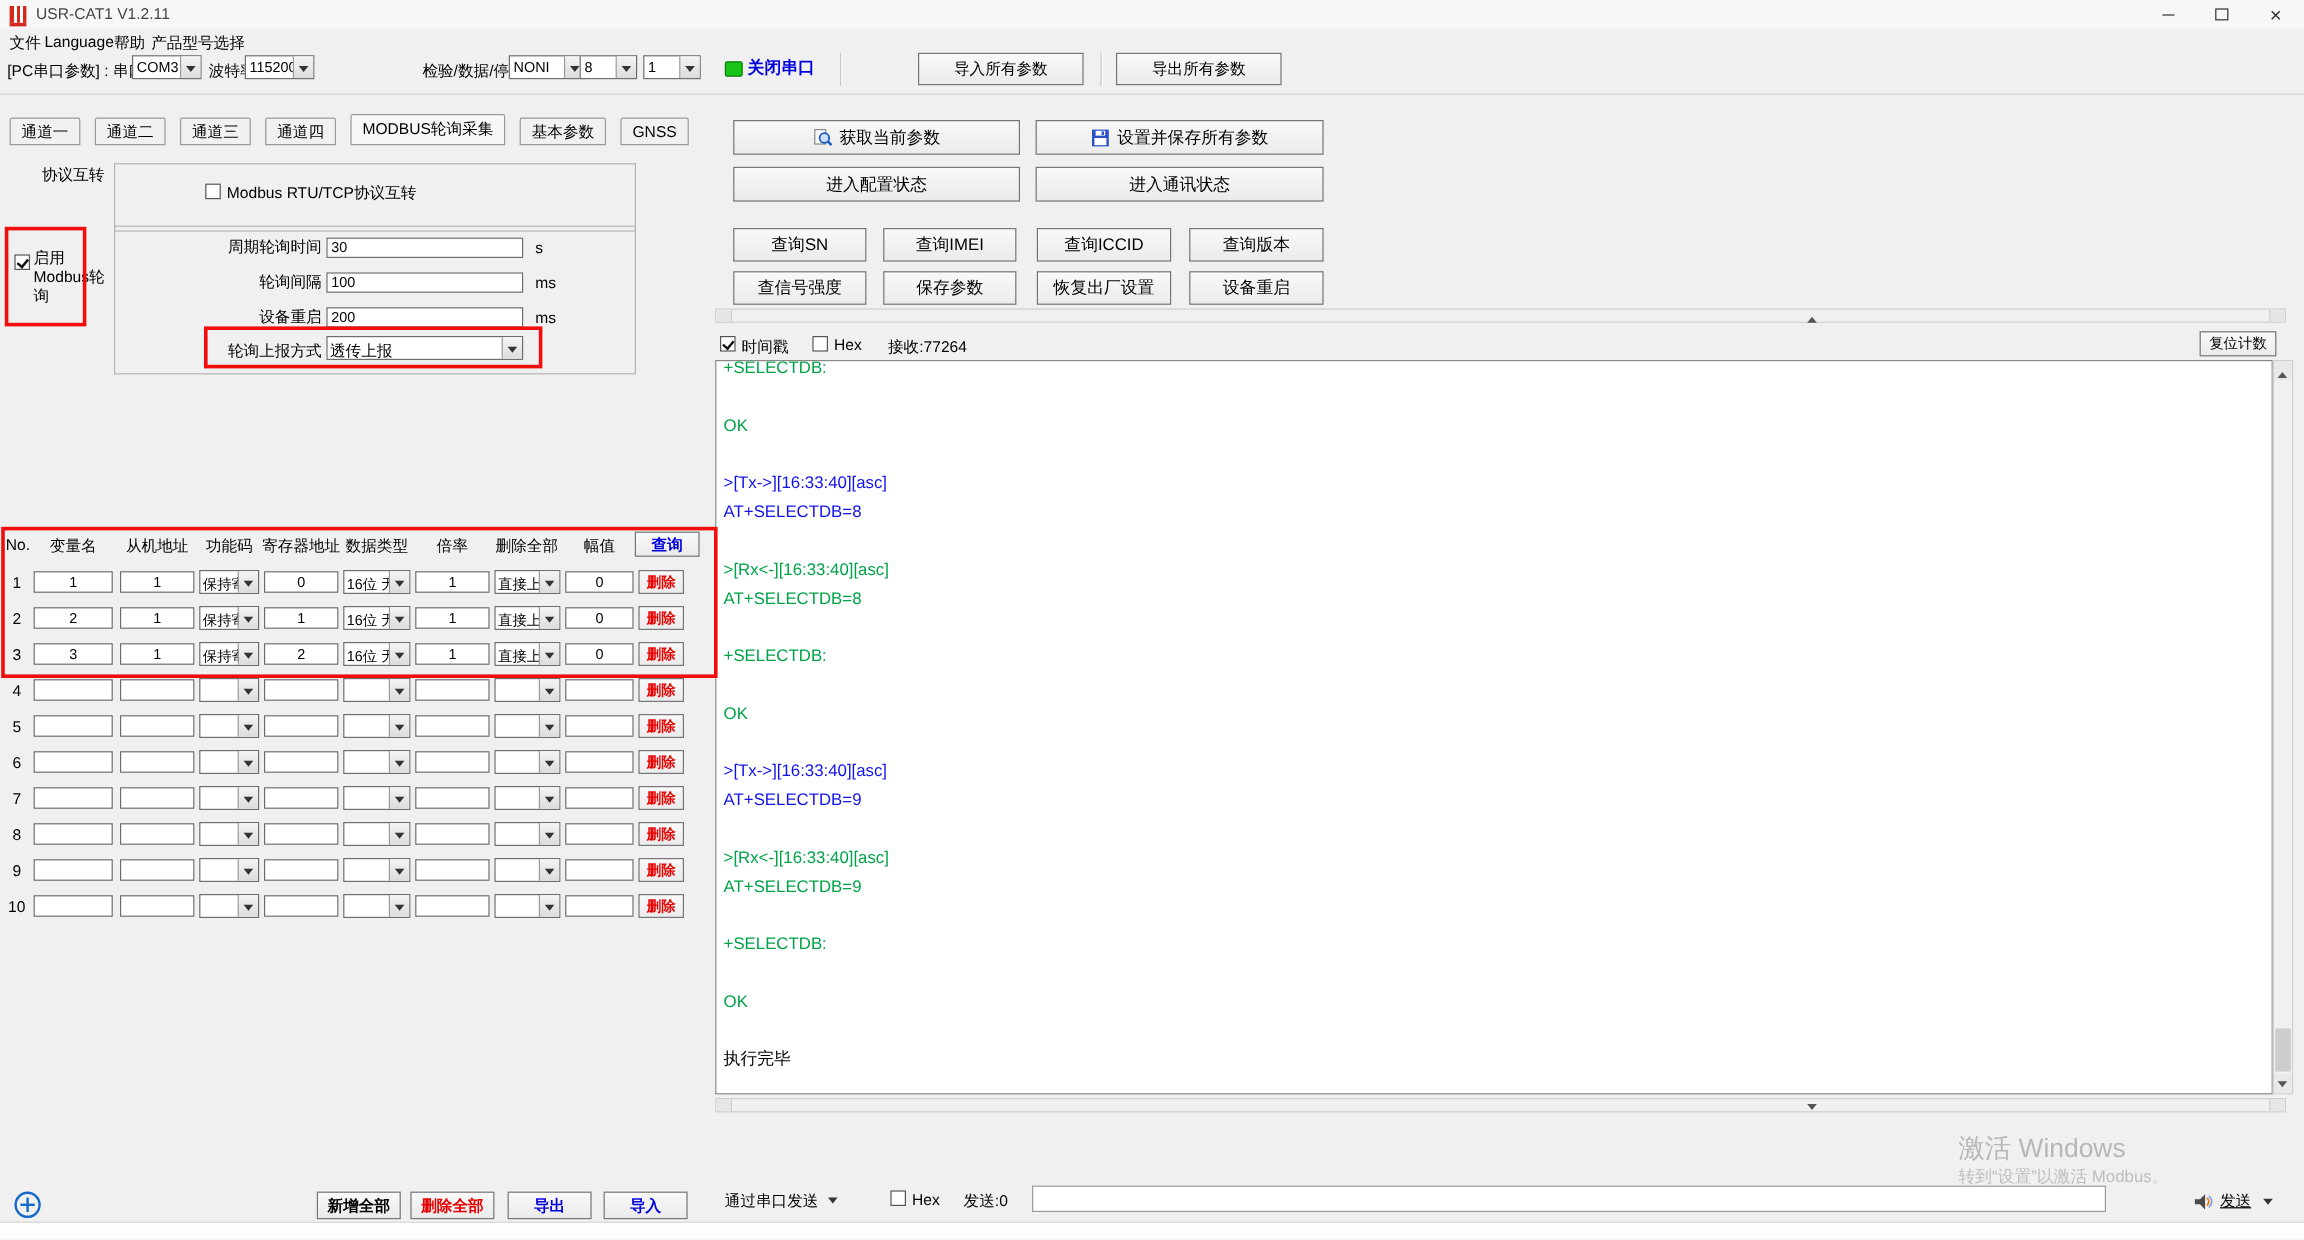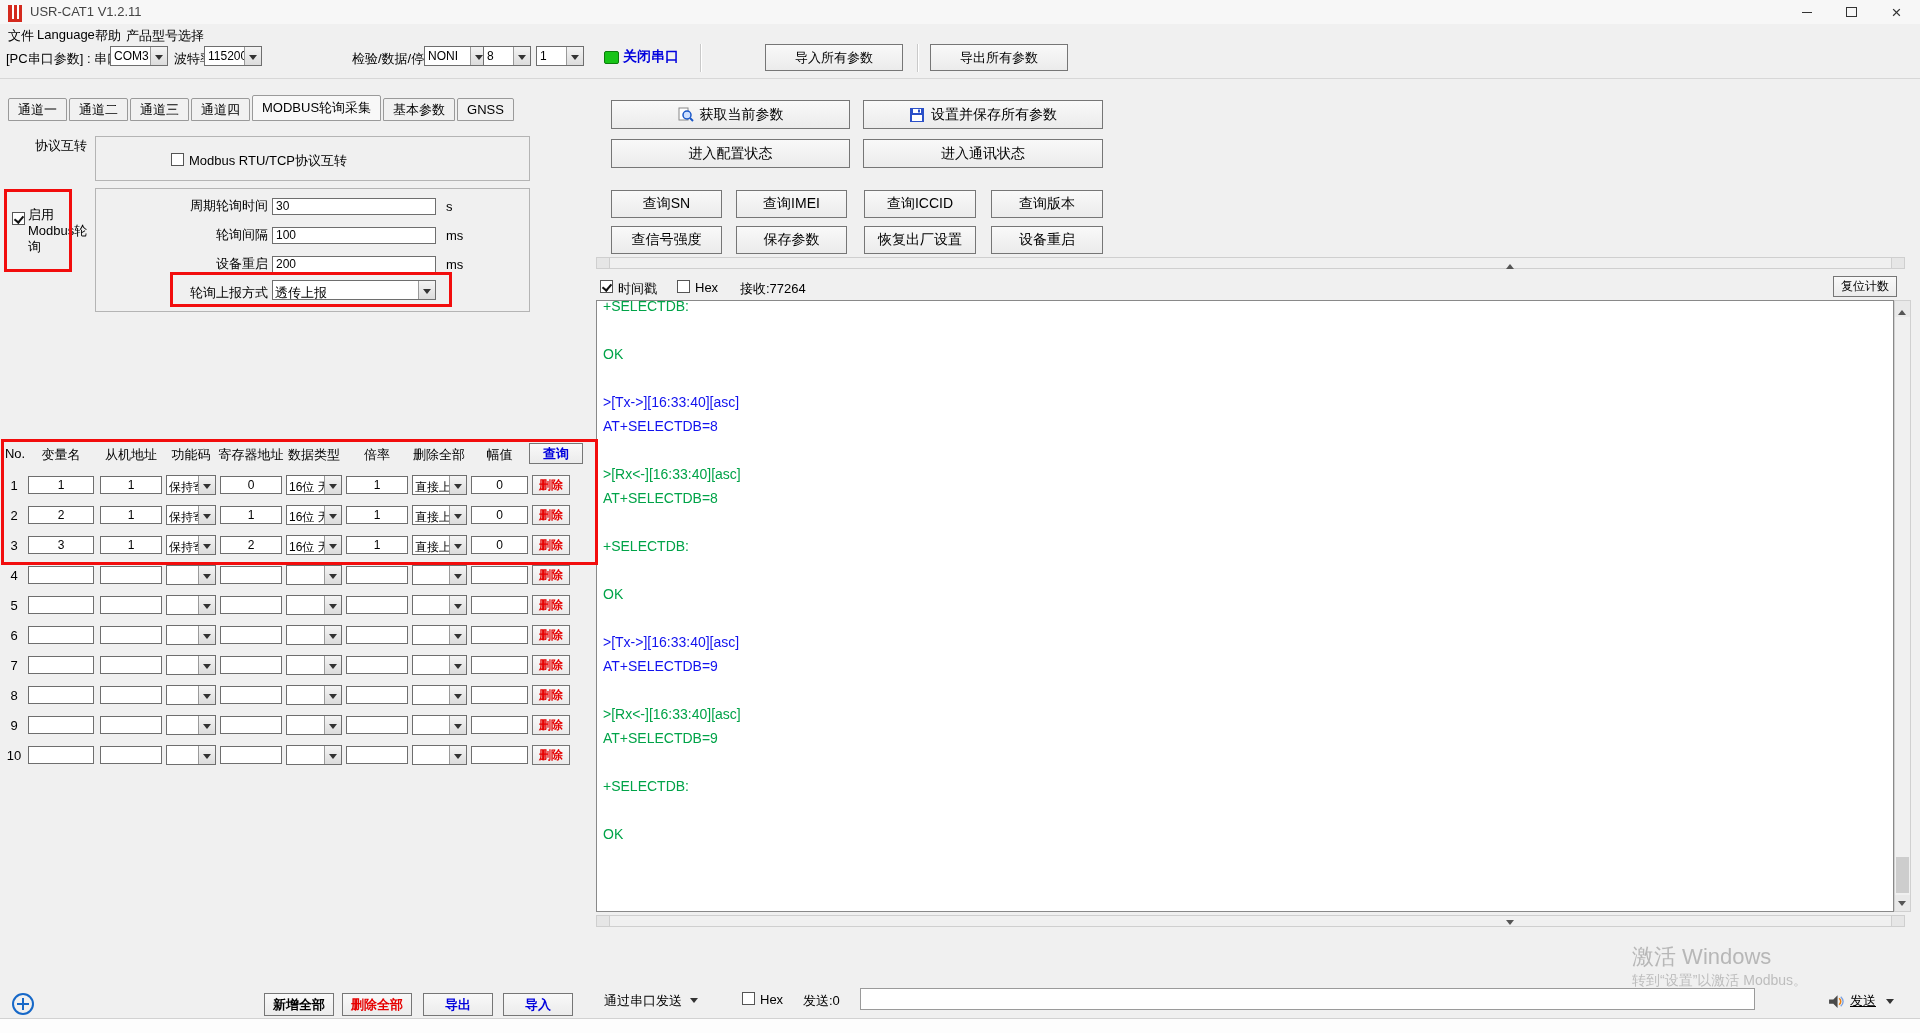--- a/index.html
+++ b/index.html
@@ -25,21 +25,21 @@
   .ddarr{position:absolute;right:0;top:0;bottom:0;width:16px;background:linear-gradient(#f4f4f4,#dcdcdc);border-left:1px solid #9a9a9a;}
   .ddarr::after{content:"";position:absolute;left:4px;top:8px;border:4px solid transparent;border-top:5px solid #333;}
   #led{left:604px;top:51px;width:13px;height:11px;background:#17c417;border:1px solid #0b7d0b;border-radius:2px;}
   #close-port{left:623px;top:48px;font-size:14px;font-weight:bold;color:#0000dd;}
   .vsep{top:44px;width:1px;height:28px;background:#c9c9c9;box-shadow:1px 0 0 #ffffff;}
   .wbtn{background:linear-gradient(#f9f9f9,#ebebeb);border:1px solid #767676;box-sizing:border-box;
         display:flex;align-items:center;justify-content:center;font-size:13px;cursor:default;}
   
   #tab-bar{left:8px;top:97px;height:24px;display:flex;align-items:flex-end;}
   .tab{height:21px;line-height:21px;padding:0 9px;border:1px solid #9a9a9a;background:#f1f1f1;
-       margin-right:2px;font-size:13px;border-radius:2px 2px 0 0;}
+       margin-right:12px;font-size:13px;border-radius:2px 2px 0 0;}
   .tab.sel{font-weight:normal;height:24px;line-height:24px;background:#f8f8f8;}
   
   .glabel{font-size:13px;}
   .groupbox{border:1px solid #b4b4b4;box-sizing:border-box;}
   .cb{width:13px;height:13px;background:#fff;border:1px solid #555;box-sizing:border-box;}
   .cb.checked::after{content:"";position:absolute;left:3px;top:1px;width:4px;height:7px;
        border:solid #111;border-width:0 2px 2px 0;transform:rotate(40deg);}
   #poll-fields{left:100px;top:197px;display:grid;grid-template-columns:168px 166px 40px;
        column-gap:4px;row-gap:11px;align-items:center;}
   .plabel{text-align:right;font-size:13px;}
@@ -150,21 +150,21 @@
     <div class="tab">通道一</div>
     <div class="tab">通道二</div>
     <div class="tab">通道三</div>
     <div class="tab">通道四</div>
     <div class="tab sel">MODBUS轮询采集</div>
     <div class="tab">基本参数</div>
     <div class="tab">GNSS</div>
   </div>
 
 <div class="abs glabel" style="left:35px;top:137px">协议互转</div>
-<div class="abs groupbox" style="left:95px;top:136px;width:435px;height:45px">
+<div class="abs groupbox" style="left:95px;top:136px;width:435px;height:57px">
   <div class="abs cb" style="left:75px;top:16px"></div>
   <div class="abs glabel" style="left:93px;top:15px">Modbus RTU/TCP协议互转</div>
 </div>
 
 <div class="abs cb checked" style="left:12px;top:212px"></div>
 <div class="abs glabel" style="left:28px;top:206px">启用</div>
 <div class="abs glabel" style="left:28px;top:222px">Modbus轮</div>
 <div class="abs glabel" style="left:28px;top:238px">询</div>
 <div class="abs ann" style="left:4px;top:189px;width:68px;height:83px"></div>
 
@@ -479,20 +479,21 @@
       <div class="logline" style="color: rgb(18, 18, 238);">&gt;[Tx-&gt;][16:33:40][asc]</div>
       <div class="logline" style="color: rgb(18, 18, 238);">AT+SELECTDB=9</div>
       <div class="logline" style="color: rgb(0, 163, 72);">&nbsp;</div>
       <div class="logline" style="color: rgb(0, 163, 72);">&gt;[Rx&lt;-][16:33:40][asc]</div>
       <div class="logline" style="color: rgb(0, 163, 72);">AT+SELECTDB=9</div>
       <div class="logline" style="color: rgb(0, 163, 72);">&nbsp;</div>
       <div class="logline" style="color: rgb(0, 163, 72);">+SELECTDB:</div>
       <div class="logline" style="color: rgb(0, 163, 72);">&nbsp;</div>
       <div class="logline" style="color: rgb(0, 163, 72);">OK</div>
       <div class="logline" style="color: rgb(0, 163, 72);">&nbsp;</div>
+      <div class="logline" style="color: rgb(0, 0, 0);">执行完毕</div>
     </div>
 </div>
 <div id="vscroll" class="abs">
   <span id="v-up" class="varr"></span>
   <span id="v-dn" class="varr"></span>
   <span id="v-thumb"></span>
 </div>
 
 <div class="abs hbar" style="top:915px">
   <span class="endl"></span>

